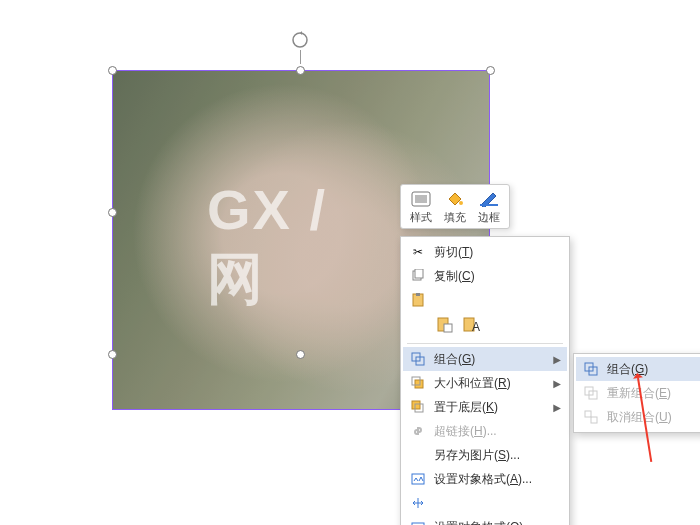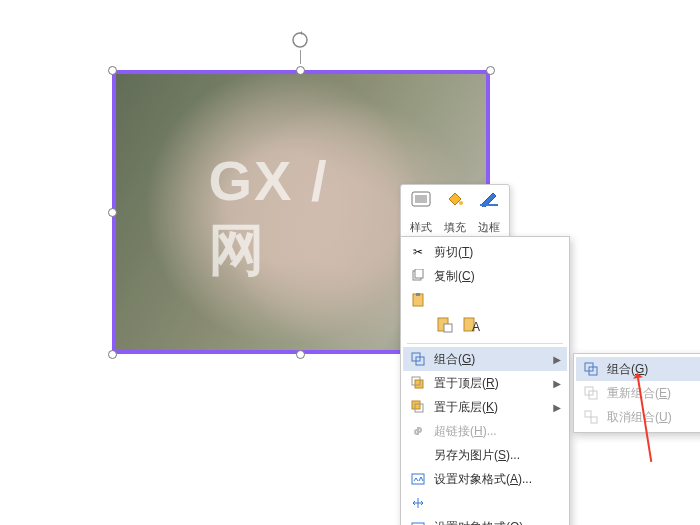--- a/index.html
+++ b/index.html
@@ -8,21 +8,21 @@
 
   
   .sel-frame { position: absolute; border: 1px solid #888; }
   .image-box { position: absolute; overflow: hidden; }
   .handle { position: absolute; width: 9px; height: 9px; background: #fff; border: 1px solid #777; border-radius: 50%; }
   .rot-target { position: absolute; width: 20px; height: 20px; border: none; }
   .rot-stem { position: absolute; width: 1px; background: #999; }
 
   
   .mini-toolbar { position: absolute; display: flex; gap: 12px; background: #fff; border: 1px solid #ccc; border-radius: 3px; box-shadow: 2px 2px 6px rgba(0,0,0,.15); padding: 5px 9px 3px; }
-  .mini-item { display: flex; flex-direction: column; align-items: center; gap: 12px; cursor: default; }
+  .mini-item { display: flex; flex-direction: column; align-items: center; gap: 2px; cursor: default; }
   .mini-item .lbl { color: #444; font-size: 11px; }
   .mini-item .ic { width: 22px; height: 18px; display:flex; align-items:center; justify-content:center; }
 
   
   .ctxmenu { position: absolute; background: #fff; border: 1px solid #c9c9c9; box-shadow: 2px 3px 8px rgba(0,0,0,.2); padding: 3px 2px; min-width: 170px; }
   .ctxmenu .row { display:flex; align-items:center; height: 24px; padding: 0 14px 0 6px; gap: 7px; position:relative; }
   .ctxmenu .row .key { text-decoration: underline; }
   .ctxmenu .row.hover { background: #d9e3f2; }
   .ctxmenu .row.disabled { color: #a9a9a9; }
   .ctxmenu .row .ic { width: 18px; height: 18px; display:flex; align-items:center; justify-content:center; flex: 0 0 18px; }
@@ -57,21 +57,21 @@
   <div class="rot-stem" style="left:300px; top:50px; height:14px;"></div>
   <div class="rot-target" style="left:290px; top:30px;">
     <svg viewBox="0 0 20 20" width="20" height="20">
         <circle cx="10" cy="10" r="7" fill="none" stroke="#888" stroke-width="1.5"></circle>
         <path d="M10 3 l2 -2 l0 4 z" fill="#888"></path>
       </svg>
   </div>
 
   <div class="sel-frame" style="left:105px; top:64px; width:392px; height:296px; border:none;"></div>
 
-  <div class="image-box" style="left:112px; top:70px; width:378px; height:284px; border:4px solid #8b5cf6;">
+  <div class="image-box" style="left:112px; top:70px; width:378px; height:340px; border:1px solid #8b5cf6;">
     <div class="ph-img"></div>
     <div class="wm">GX / 网</div>
   </div>
 
   <div class="handle" style="left:108px; top:66px;"></div>
   <div class="handle" style="left:296px; top:66px;"></div>
   <div class="handle" style="left:486px; top:66px;"></div>
   <div class="handle" style="left:108px; top:208px;"></div>
   <div class="handle" style="left:486px; top:208px;"></div>
   <div class="handle" style="left:108px; top:350px;"></div>
@@ -156,21 +156,21 @@
       <span class="txt"><span>组合</span>(<span class="key">G</span>)</span>
       <span class="arrow">▶</span>
     </div>
     <div class="row">
       <span class="ic">
           <svg width="14" height="14" viewBox="0 0 14 14">
             <rect x="4" y="4" width="8" height="8" fill="#f7c04a" stroke="#bb8a2d"></rect>
             <rect x="1" y="1" width="8" height="8" fill="none" stroke="#999"></rect>
           </svg>
         </span>
-      <span class="txt"><span>置于顶层</span>(<span class="key">R</span>)</span>
+      <span class="txt"><span>大小和位置</span>(<span class="key">R</span>)</span>
       <span class="arrow">▶</span>
     </div>
     <div class="row">
       <span class="ic">
           <svg width="14" height="14" viewBox="0 0 14 14">
             <rect x="1" y="1" width="8" height="8" fill="#f7c04a" stroke="#bb8a2d"></rect>
             <rect x="4" y="4" width="8" height="8" fill="none" stroke="#999"></rect>
           </svg>
         </span>
       <span class="txt"><span>置于底层</span>(<span class="key">K</span>)</span>

